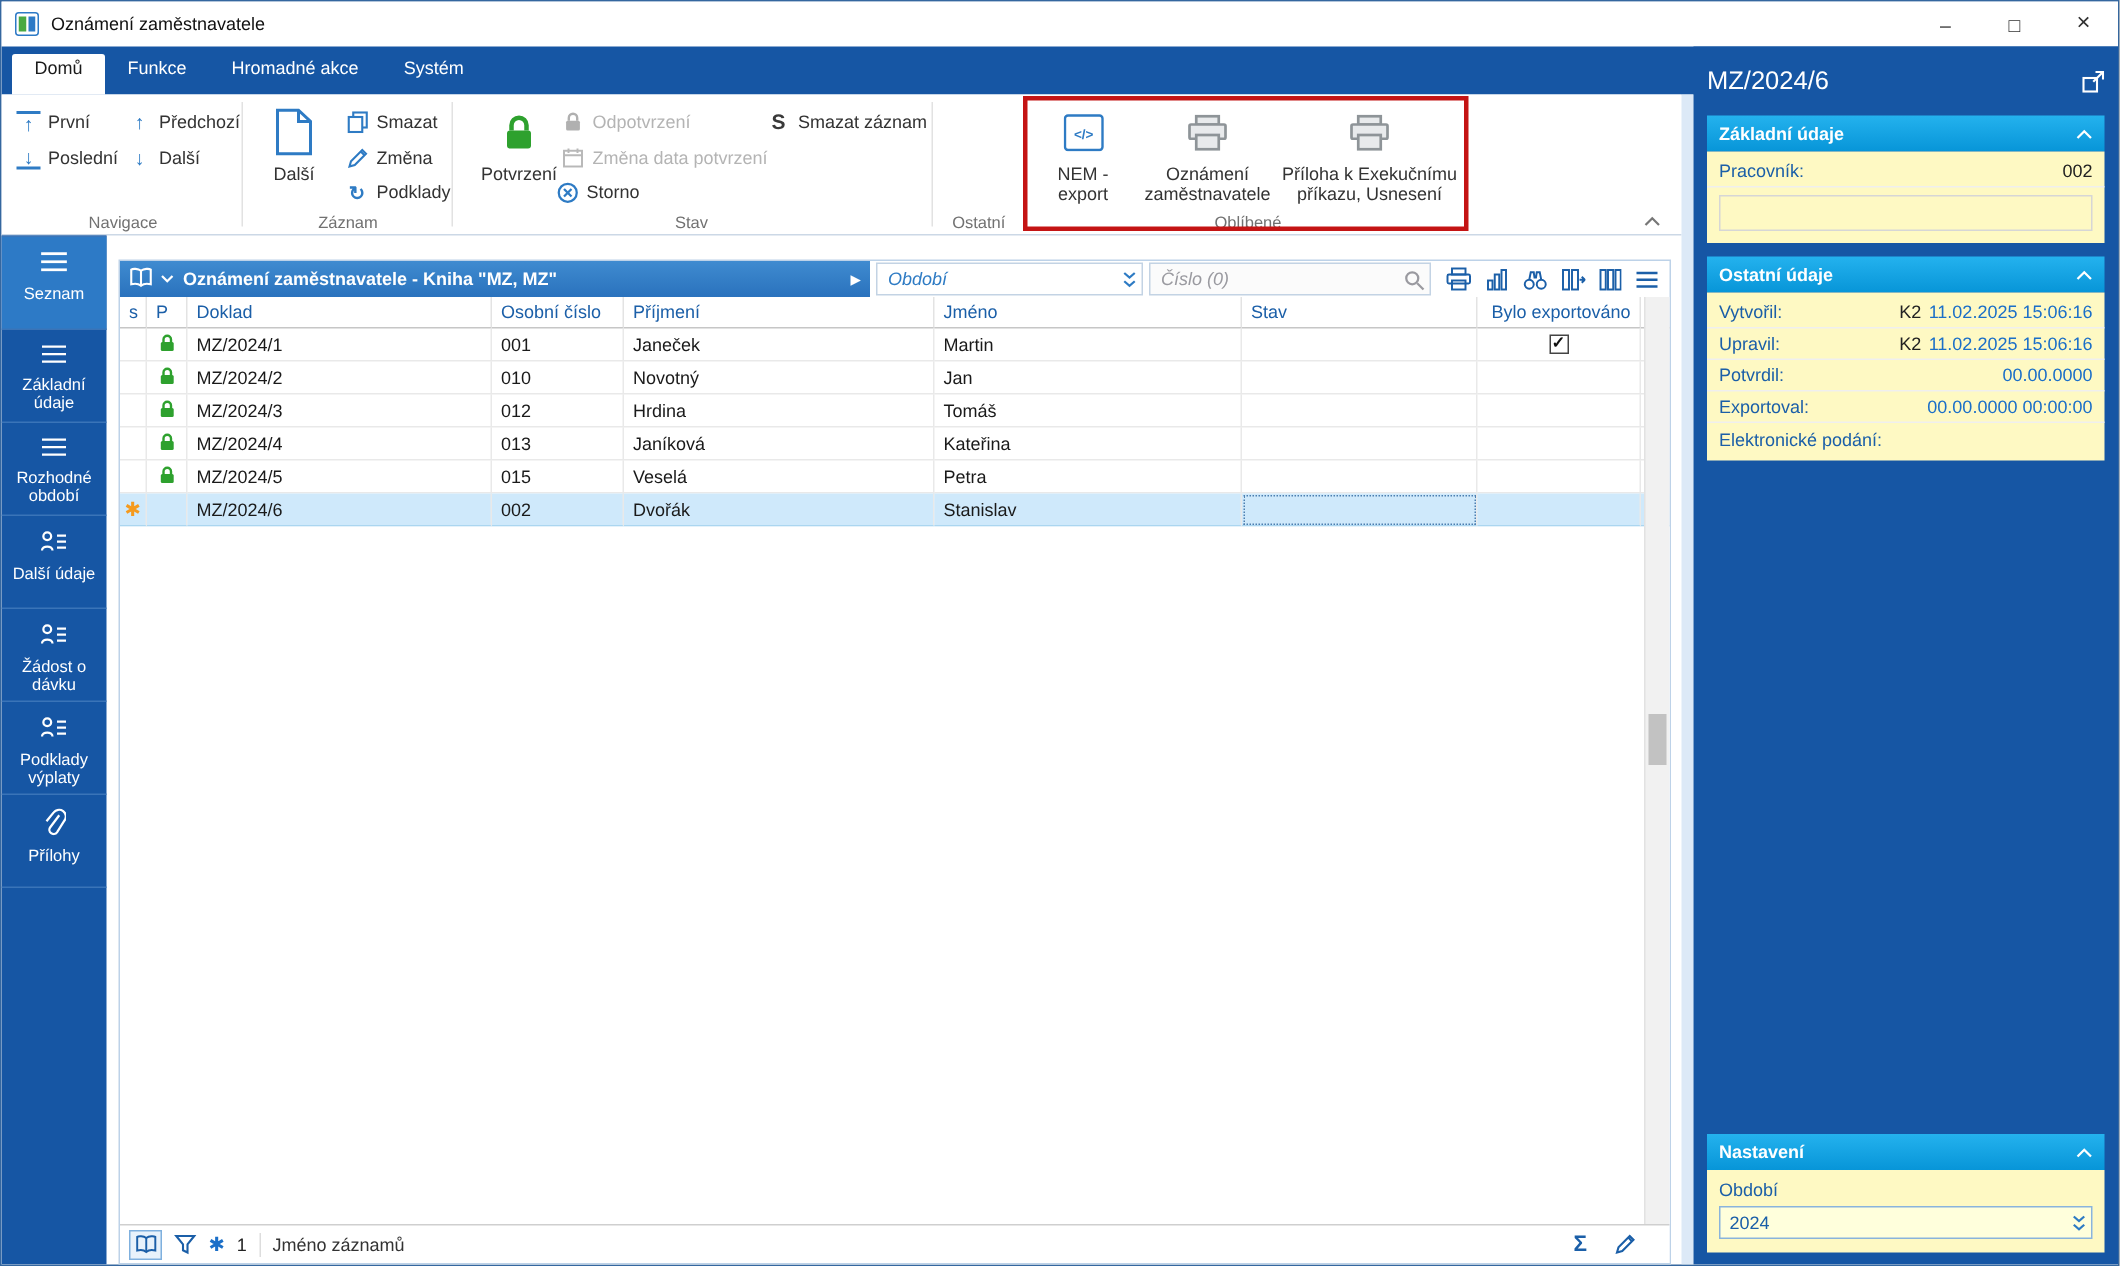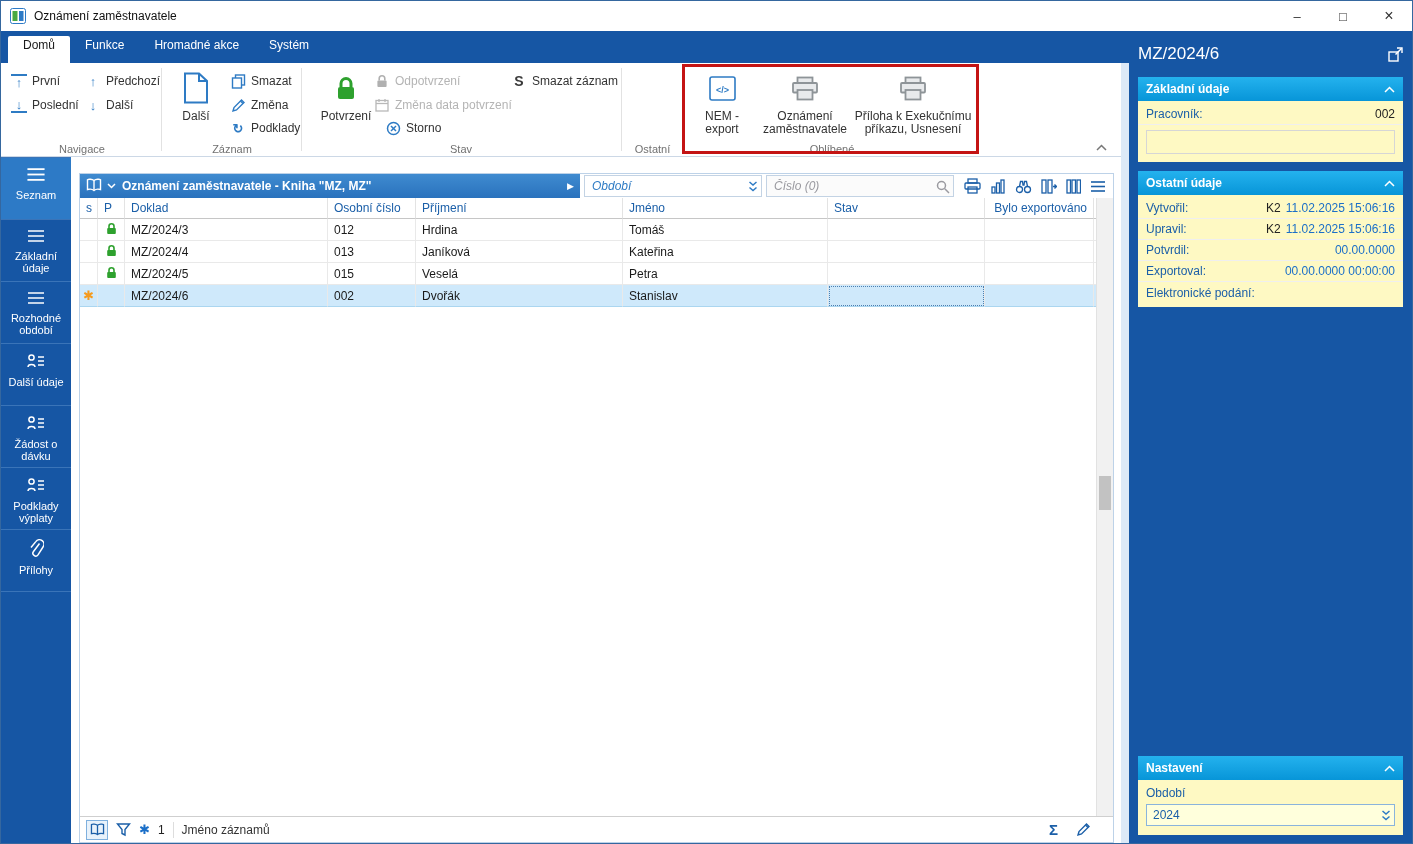--- a/index.html
+++ b/index.html
@@ -234,21 +234,21 @@
         <span class="ic">
           <svg width="14" height="14" viewBox="0 0 14 14" fill="none" stroke="#b8b8b8" stroke-width="1.3">
               <rect x="1" y="2.5" width="12" height="10.5"></rect>
               <line x1="1" y1="5.5" x2="13" y2="5.5"></line>
               <line x1="4" y1="1" x2="4" y2="4"></line>
               <line x1="10" y1="1" x2="10" y2="4"></line>
             </svg>
         </span>
         <span>Změna data potvrzení</span>
       </div>
-      <div class="sbtn" style="left:83px;top:55px">
+      <div class="sbtn" style="left:68px;top:55px">
         <span class="ic">
           <svg width="15" height="15" viewBox="0 0 15 15" fill="none" stroke="#2e7bc4" stroke-width="1.5">
               <circle cx="7.5" cy="7.5" r="6"></circle>
               <line x1="5" y1="5" x2="10" y2="10"></line>
               <line x1="10" y1="5" x2="5" y2="10"></line>
             </svg>
         </span>
         <span>Storno</span>
       </div>
       <div class="sbtn" style="left:209px;top:8px">
@@ -456,20 +456,54 @@
       <div class="hc">P</div>
       <div class="hc">Doklad</div>
       <div class="hc">Osobní číslo</div>
       <div class="hc">Příjmení</div>
       <div class="hc">Jméno</div>
       <div class="hc">Stav</div>
       <div class="hc right">Bylo exportováno</div>
       <div class="hc nob"></div>
     </div>
 
+    <div class="tgrid trow">
+      <div class="c cc"></div>
+      <div class="c cc">
+          <span><svg width="11" height="13" viewBox="0 0 11 13">
+              <path d="M3 6 V4.3 a2.5 2.5 0 0 1 5 0 V6" fill="none" stroke="#2ea12e" stroke-width="1.6"></path>
+              <rect x="1.2" y="6" width="8.6" height="6" rx="1" fill="#2ea12e"></rect>
+            </svg></span>
+        </div>
+      <div class="c">MZ/2024/1</div>
+      <div class="c">001</div>
+      <div class="c">Janeček</div>
+      <div class="c">Martin</div>
+      <div class="c"></div>
+      <div class="c cc">
+          <span class="checkbox">✓</span>
+        </div>
+      <div class="c nob"></div>
+    </div>
+    <div class="tgrid trow">
+      <div class="c cc"></div>
+      <div class="c cc">
+          <span><svg width="11" height="13" viewBox="0 0 11 13">
+              <path d="M3 6 V4.3 a2.5 2.5 0 0 1 5 0 V6" fill="none" stroke="#2ea12e" stroke-width="1.6"></path>
+              <rect x="1.2" y="6" width="8.6" height="6" rx="1" fill="#2ea12e"></rect>
+            </svg></span>
+        </div>
+      <div class="c">MZ/2024/2</div>
+      <div class="c">010</div>
+      <div class="c">Novotný</div>
+      <div class="c">Jan</div>
+      <div class="c"></div>
+      <div class="c cc"></div>
+      <div class="c nob"></div>
+    </div>
     <div class="tgrid trow">
       <div class="c cc"></div>
       <div class="c cc">
           <span><svg width="11" height="13" viewBox="0 0 11 13">
               <path d="M3 6 V4.3 a2.5 2.5 0 0 1 5 0 V6" fill="none" stroke="#2ea12e" stroke-width="1.6"></path>
               <rect x="1.2" y="6" width="8.6" height="6" rx="1" fill="#2ea12e"></rect>
             </svg></span>
         </div>
       <div class="c">MZ/2024/3</div>
       <div class="c">012</div>

